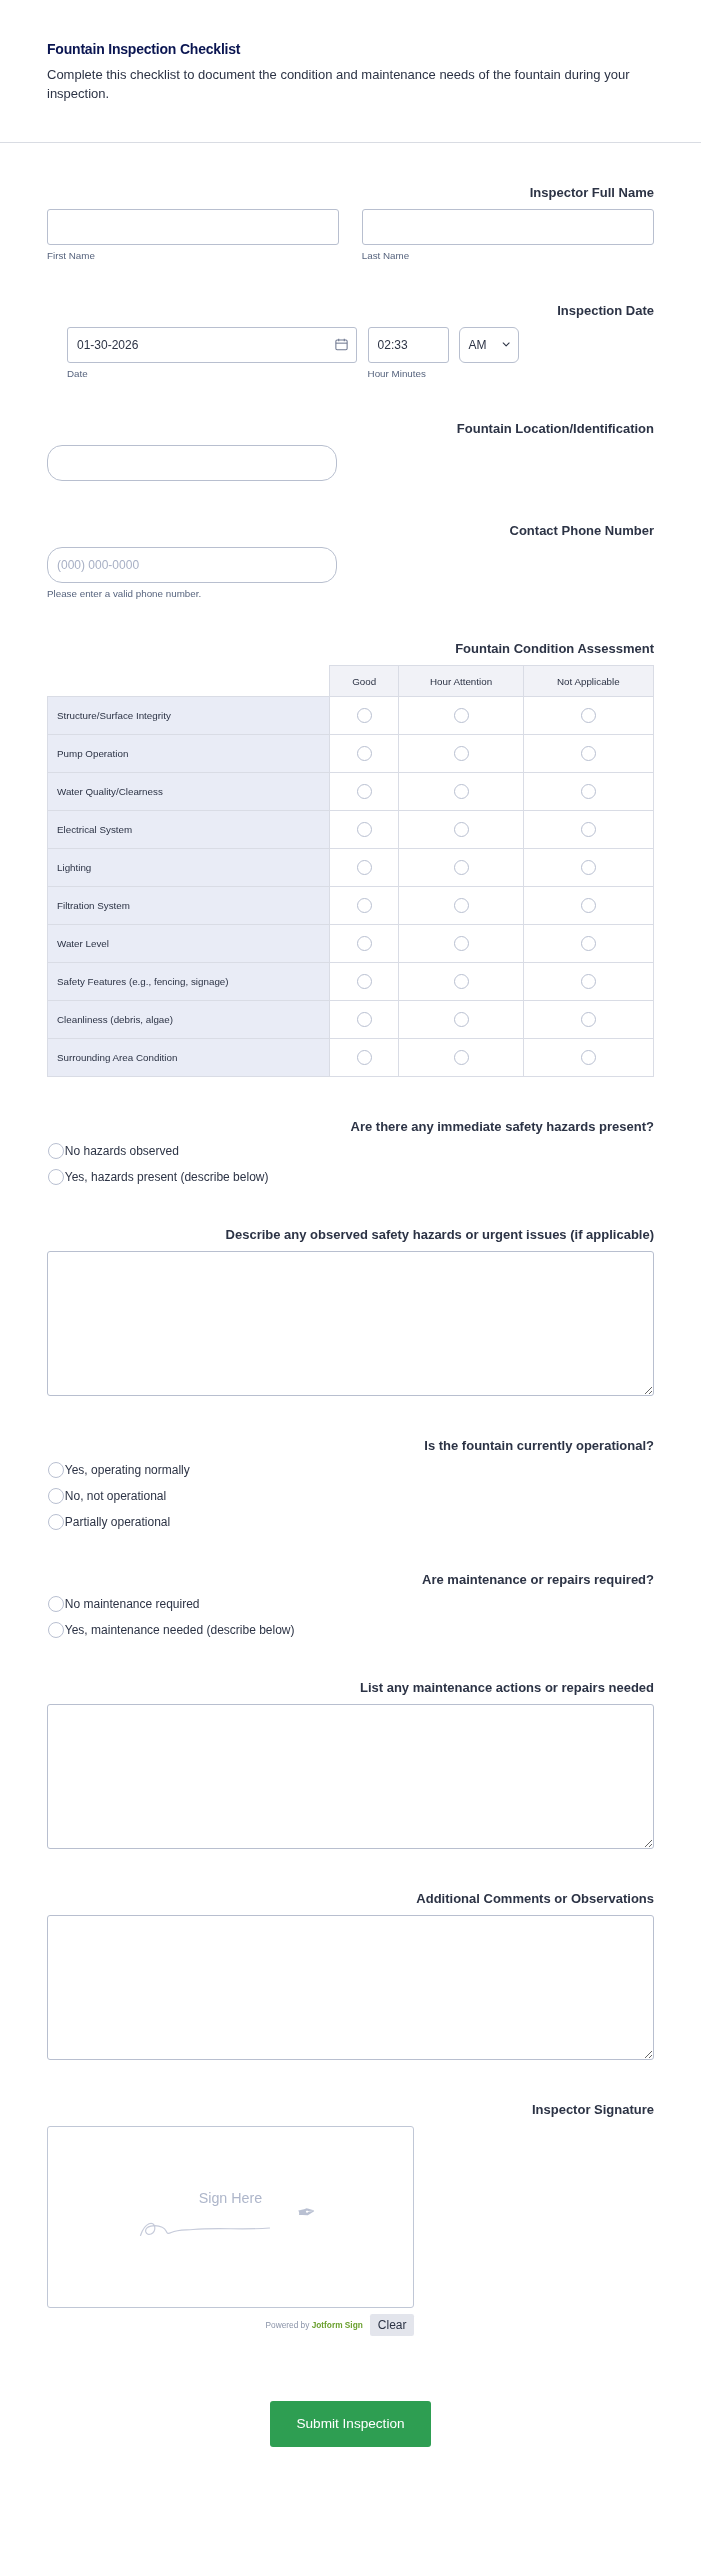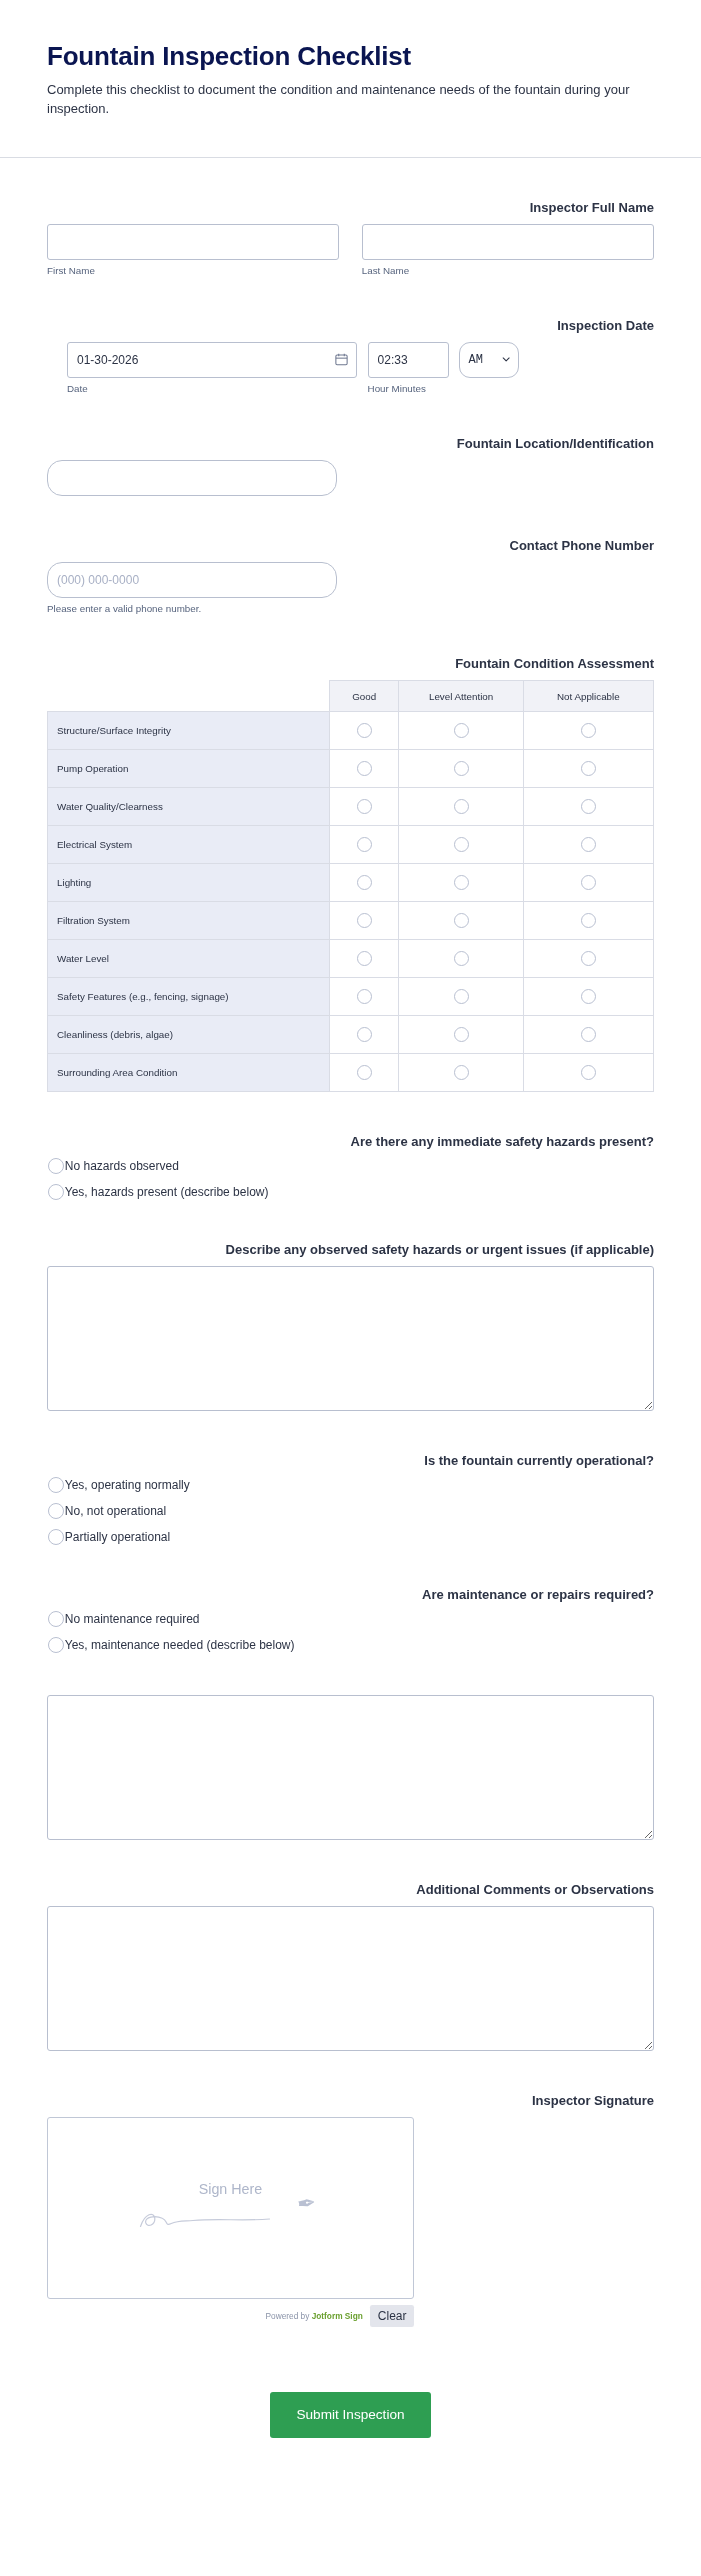--- a/index.html
+++ b/index.html
@@ -8,21 +8,21 @@
     width: 701px;
     margin: 0 auto;
     font-family: "Liberation Sans", sans-serif;
     color: #2c3345;
   }
   .page { padding-top: 41px; padding-bottom: 45px; }
   .wrap { padding: 0 47px; }
 
   
   .form-title {
-    font-size: 26px;
+    font-size: 14px;
     font-weight: 700;
     color: #0a1551;
     margin-bottom: 7.5px;
     letter-spacing: -0.2px;
   }
   .form-subtitle {
     font-size: 13px;
     line-height: 1.5;
     color: #2c3345;
     max-width: 603px;
@@ -74,27 +74,26 @@
   .cal-btn {
     position: absolute;
     right: 8.3px; top: 10.6px;
     width: 15px; height: 15px;
     background: none; border: none; cursor: pointer; padding: 0;
   }
   .time-wrap { width: 81px; }
   .ampm {
     width: 60px; height: 36px;
     border: 0.8px solid #b8bfcf;
-    border-radius: 11px;
+    border-radius: 6px;
     background: #fff;
     display: flex; align-items: center; justify-content: space-between;
     padding: 0 8.3px;
     font-size: 12px; color: #2c3345;
     cursor: pointer;
-    font-family: Liberation Mono, monospace;
   }
 
   .w-narrow { width: 290px; border-radius: 15px; }
 
   
   .assess-table {
     width: 100%;
     border-collapse: collapse;
     table-layout: fixed;
     font-size: 9.8px;
@@ -282,21 +281,21 @@
       <colgroup>
         <col style="width:46.5%">
           <col style="width:11.5%">
           <col style="width:20.5%">
           <col style="width:21.5%">
       </colgroup>
       <thead>
         <tr>
           <th class="corner"></th>
           <th>Good</th>
-          <th>Level Attention</th>
+          <th>Hour Attention</th>
           <th>Not Applicable</th>
         </tr>
       </thead>
       <tbody>
     <tr>
       <td class="row-label">Structure/Surface Integrity</td>
       <td class="radio-cell"><span class="radio"></span></td>
       <td class="radio-cell"><span class="radio"></span></td>
       <td class="radio-cell"><span class="radio"></span></td>
     </tr>
@@ -406,20 +405,21 @@
       <span class="radio"></span>
       <span>No maintenance required</span>
     </div>
     <div class="radio-option">
       <span class="radio"></span>
       <span>Yes, maintenance needed (describe below)</span>
     </div>
   </section>
 
   <section class="field wrap">
+    <label class="q-label">List any maintenance actions or repairs needed</label>
     <textarea class="big-text" style=""></textarea>
   </section>
 
   <section class="field wrap">
     <label class="q-label">Additional Comments or Observations</label>
     <textarea class="big-text" style=""></textarea>
   </section>
 
   <section class="field wrap">
     <label class="q-label">Inspector Signature</label>

